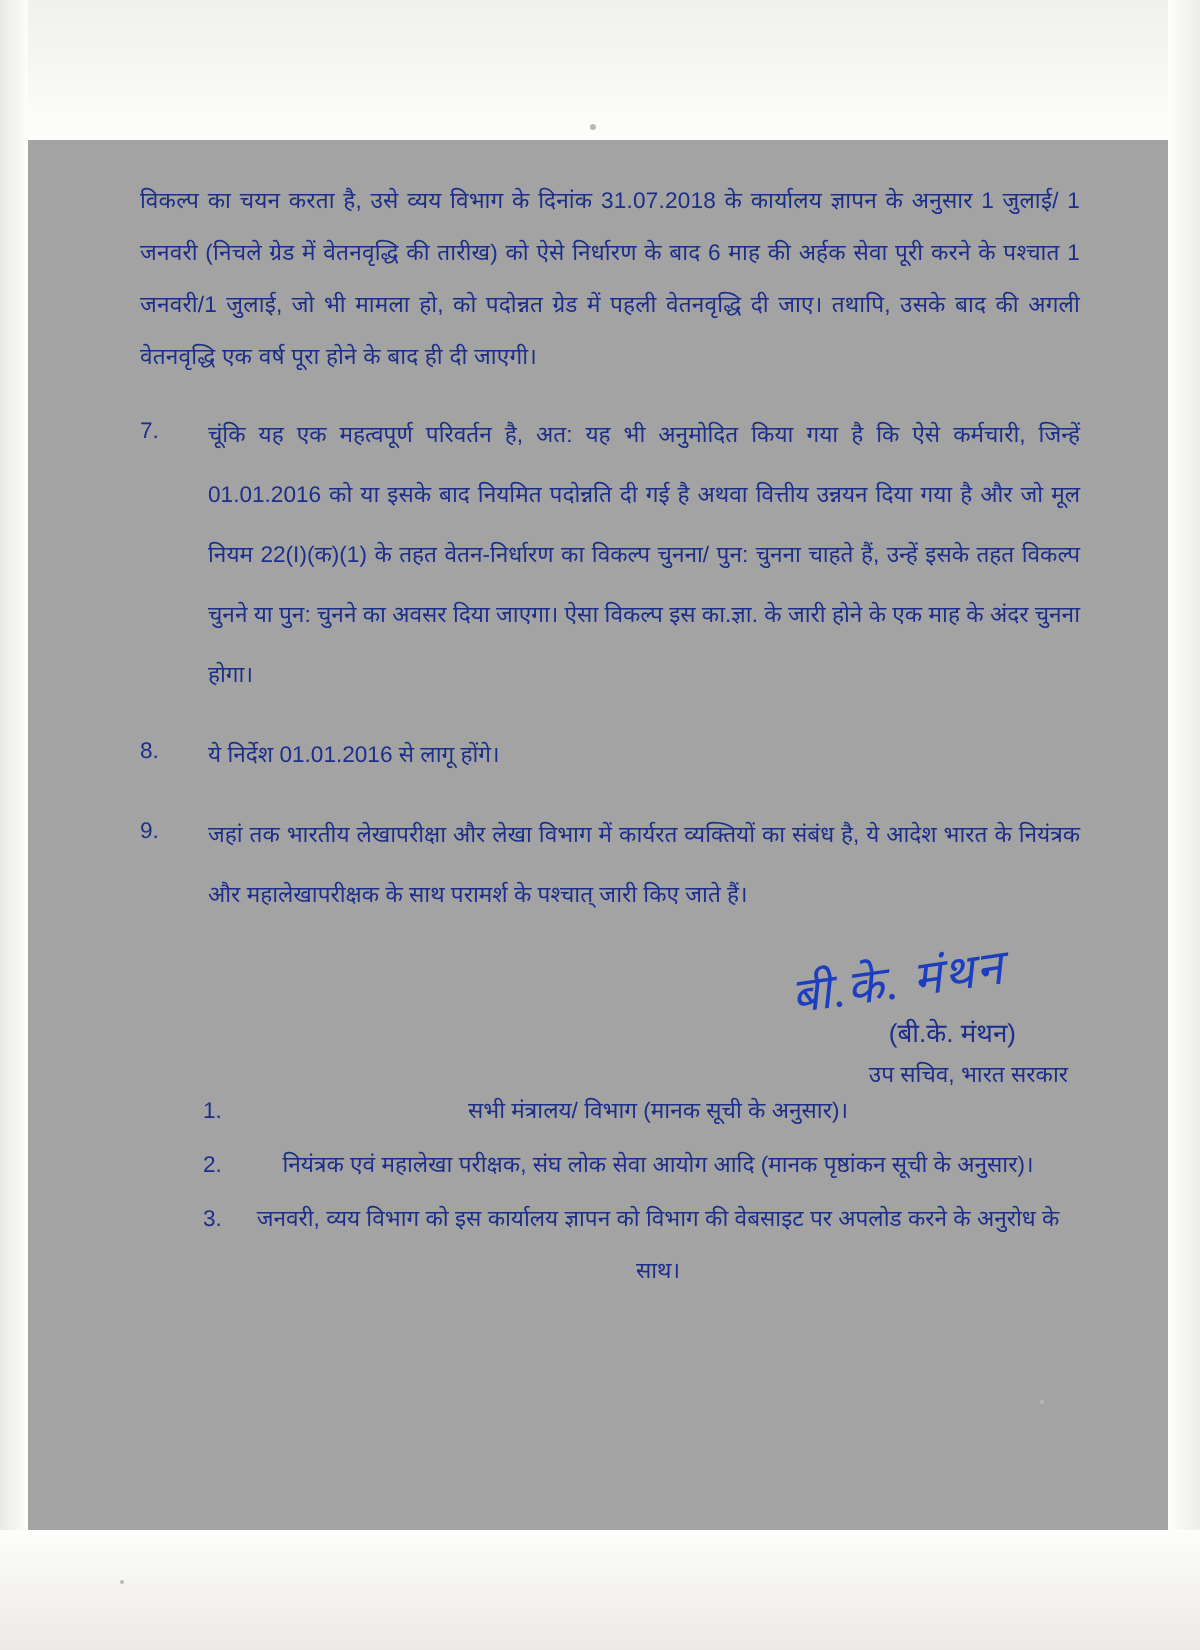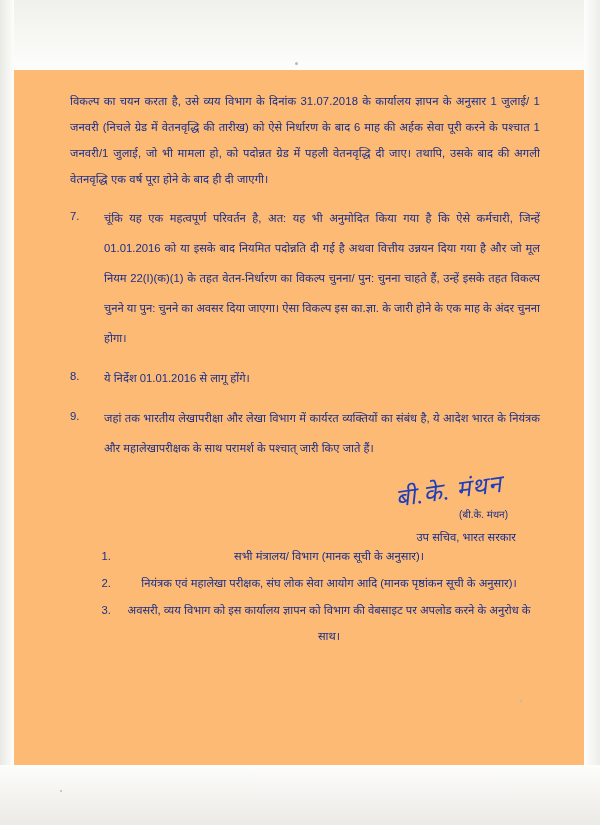--- a/index.html
+++ b/index.html
@@ -10,21 +10,21 @@
     width: 600px;
     height: 825px;
     background: #ffffff;
     font-family: "Liberation Sans", sans-serif;
     overflow: hidden;
   }
   .page {
     position: relative;
     width: 600px;
     height: 825px;
-    background: #fdba74;
+    background: #a3a3a3;
     box-sizing: border-box;
   }
   
   .scan-edge-left {
     position: absolute;
     left: 0; top: 0;
     width: 14px; height: 825px;
     background: linear-gradient(to right, #e9e9e4, #fdfdfb);
     pointer-events: none;
   }
@@ -105,26 +105,26 @@
     font-size: 24px;
     transform: rotate(-8deg);
     letter-spacing: 1px;
     white-space: nowrap;
   }
   .sig-name {
     position: absolute;
     right: 32px;
     top: 30px;
     color: #1b2f8a;
-    font-size: 10px;
+    font-size: 13px;
     margin-left: 11px;
   }
   .sig-desig {
     position: absolute;
-    right: 24px;
+    right: 6px;
     top: 52px;
     color: #1b2f8a;
     font-size: 11.3px;
   }
   .seva {
     color: #1b2f8a;
     font-size: 11.3px;
     margin: 18px 0 4px 0;
   }
   ol.recipients {
@@ -176,17 +176,17 @@
     <div class="sig-block">
       <div class="signature">बी.के. मंथन</div>
       <div class="sig-name">(बी.के. मंथन)</div>
       <div class="sig-desig">उप सचिव, भारत सरकार</div>
     </div>
 
 
     <ol class="recipients">
       <li>सभी मंत्रालय/ विभाग (मानक सूची के अनुसार)।</li>
       <li>नियंत्रक एवं महालेखा परीक्षक, संघ लोक सेवा आयोग आदि (मानक पृष्ठांकन सूची के अनुसार)।</li>
-      <li>अवसरी, व्यय विभाग को इस कार्यालय ज्ञापन को विभाग की वेबसाइट पर अपलोड करने के अनुरोध के साथ।</li>
+      <li>जनवरी, व्यय विभाग को इस कार्यालय ज्ञापन को विभाग की वेबसाइट पर अपलोड करने के अनुरोध के साथ।</li>
     </ol>
 
   </div>
 </div>
 
 </body></html>

